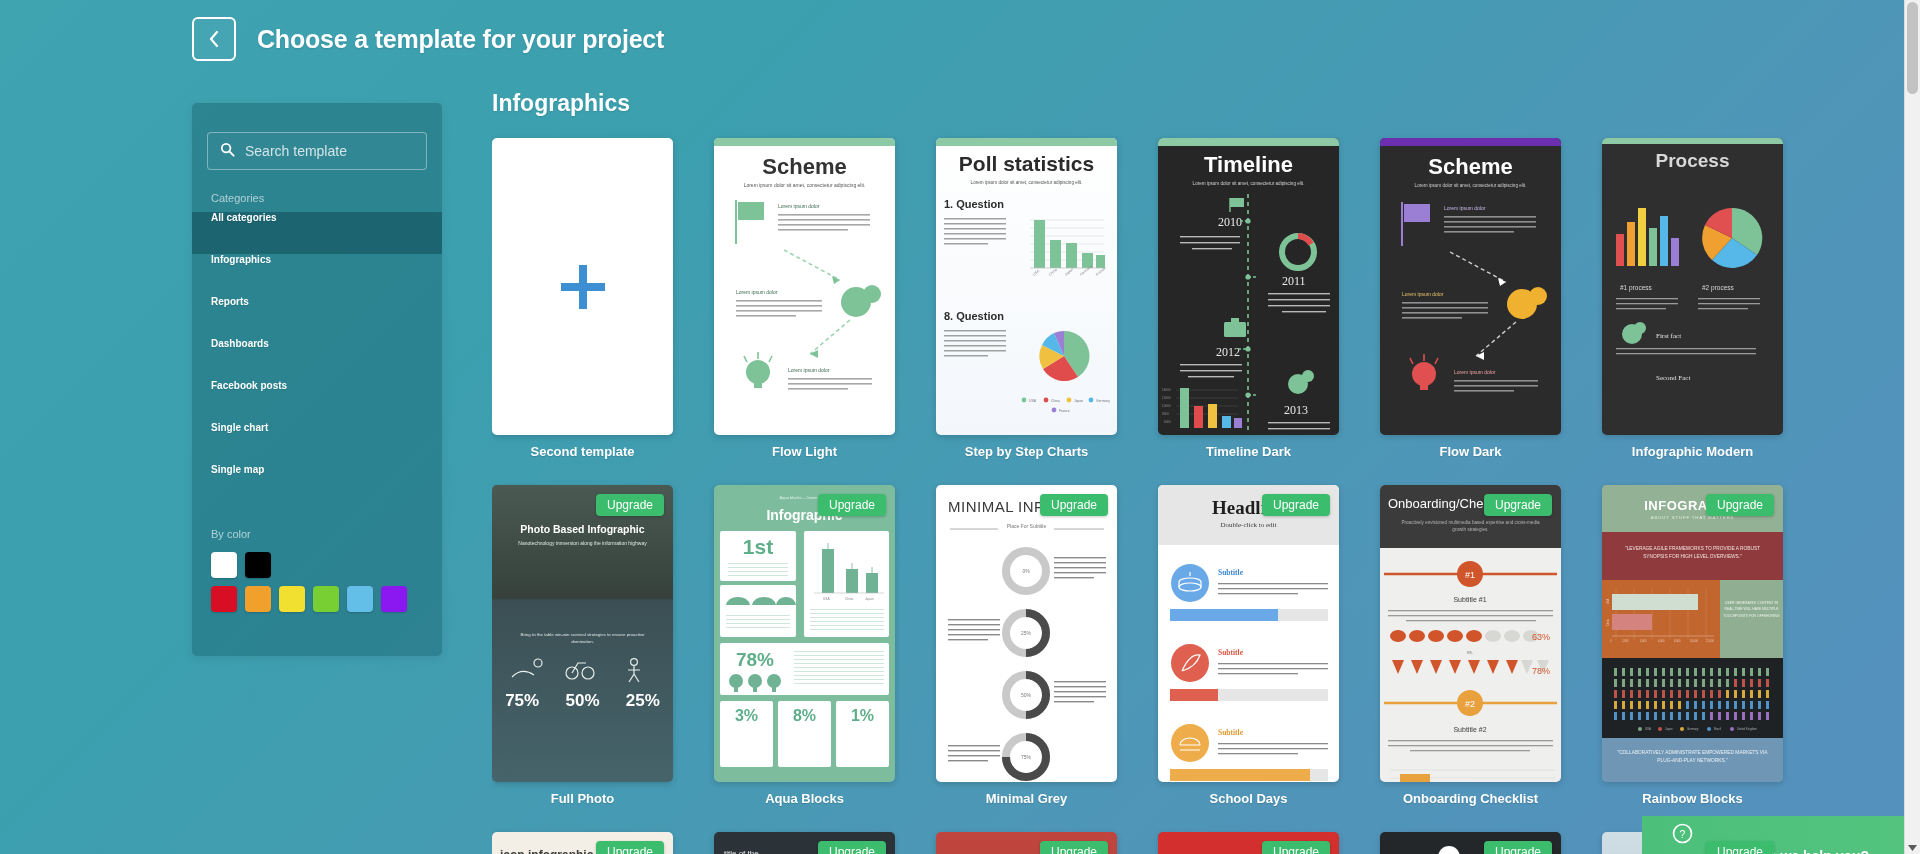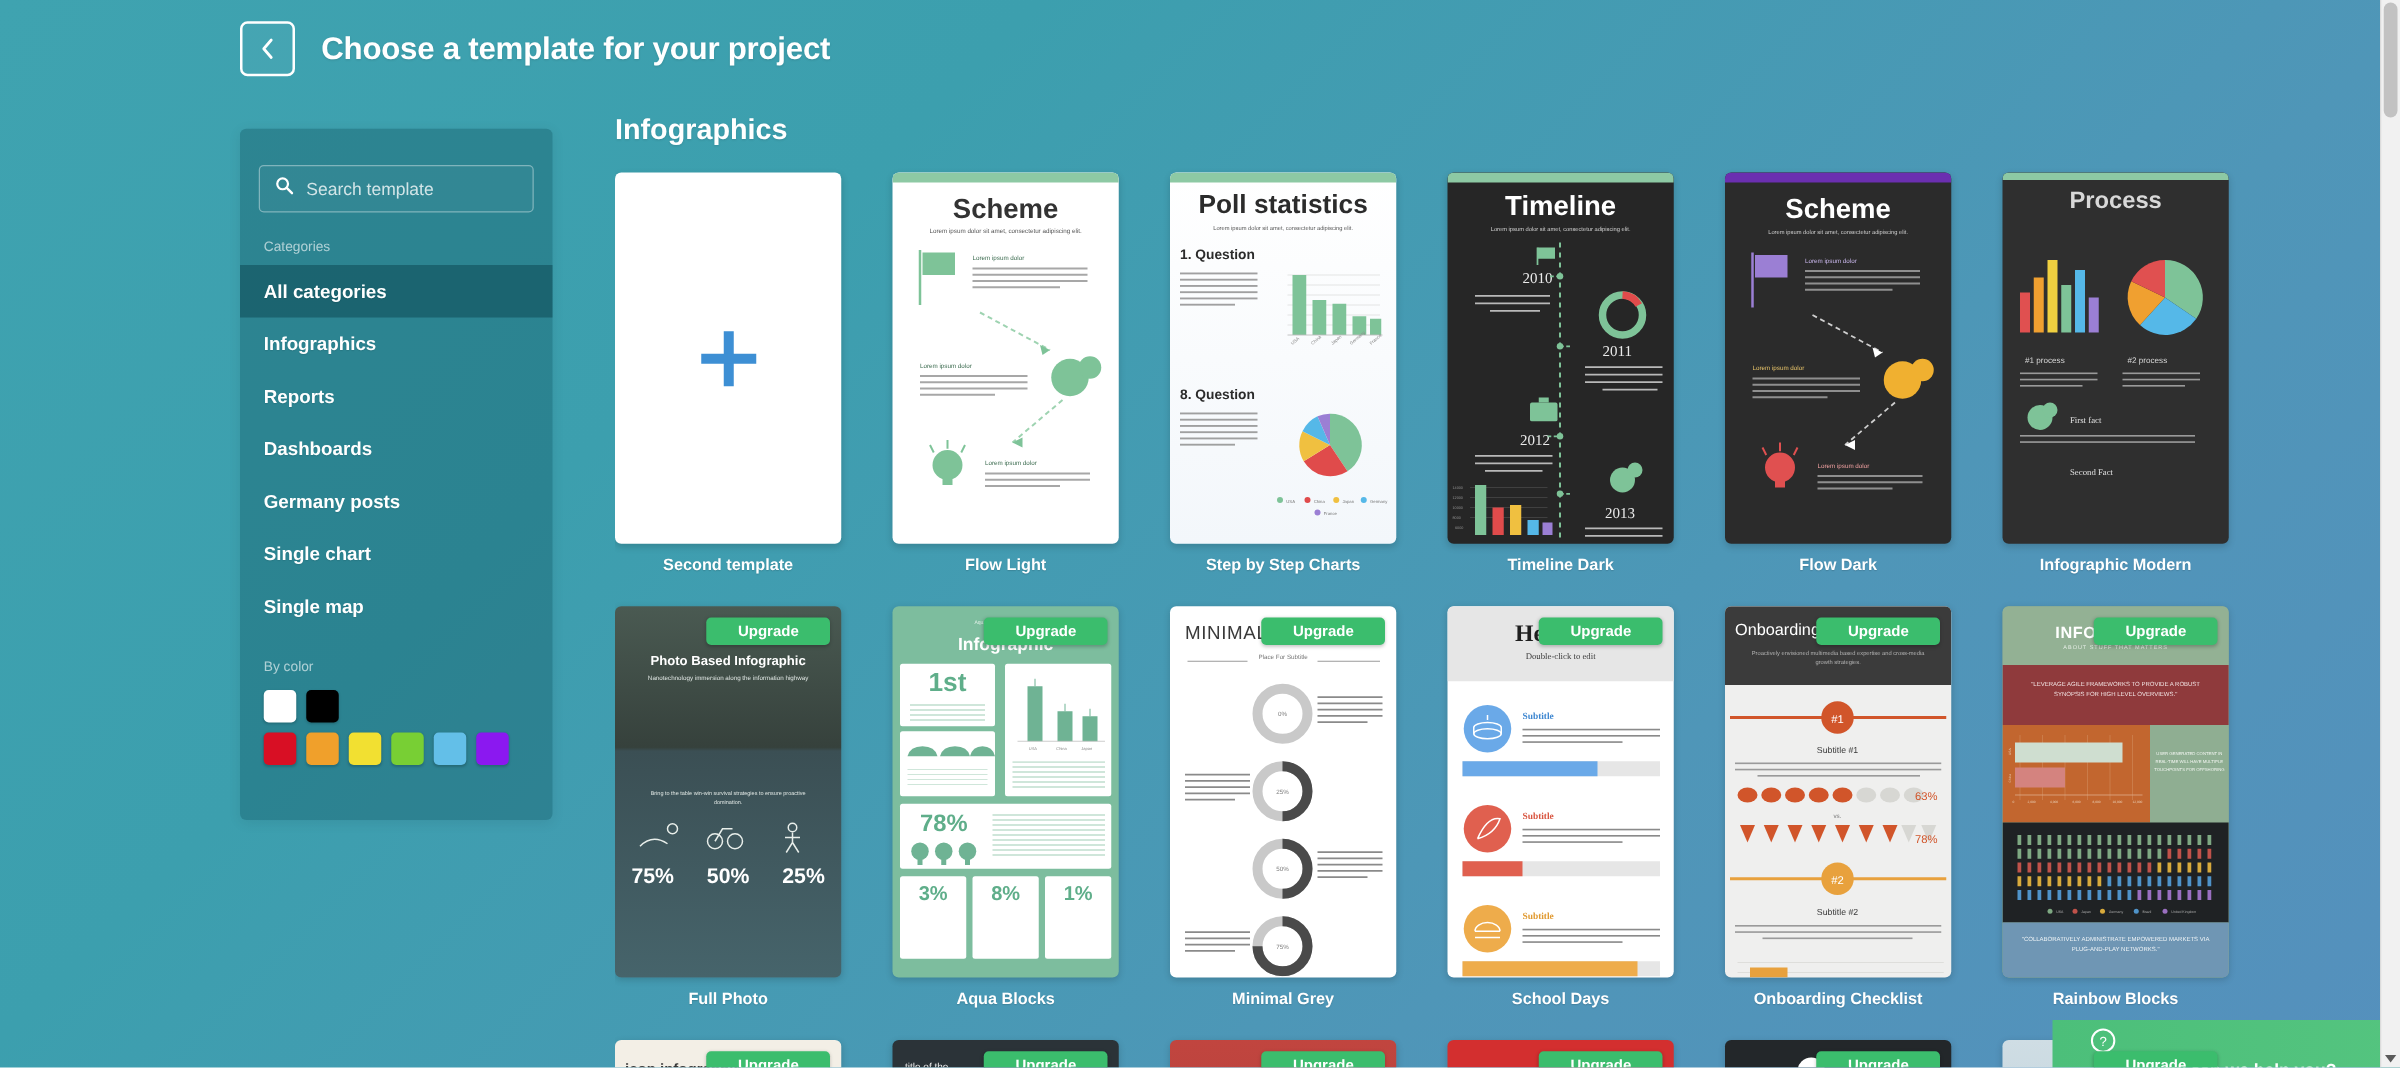--- a/index.html
+++ b/index.html
@@ -45,22 +45,22 @@
     background: transparent; border: 0; outline: 0;
     color: #ffffff; font-size: 14px; width: 100%;
     font-family: "Liberation Sans", sans-serif;
   }
   #search-input::placeholder { color: rgba(255,255,255,0.78); }
   .sb-head {
     color: rgba(255,255,255,0.62); font-size: 11px;
     padding: 22px 0 8px 19px; font-weight: normal;
   }
   .cat-item {
-    height: 42px; display: flex; align-items: center;
-    padding-left: 19px; color: #ffffff; font-size: 15px; font-weight: bold;
+    height: 42px; display: flex; 
+    padding-left: 19px; color: #ffffff; font-size: 10px; font-weight: bold;
     cursor: pointer; text-shadow: 0 1px 1px rgba(0,0,0,0.10);
   }
   .cat-item.active { background: rgba(15,75,86,0.55); }
   #swatches { padding: 4px 0 0 19px; width: 215px; }
   .sw-row { display: flex; gap: 8px; margin-bottom: 8px; }
   .swatch {
     width: 26px; height: 26px; border-radius: 4px; cursor: pointer;
     box-shadow: 0 1px 2px rgba(0,0,0,0.18);
   }
   
@@ -78,22 +78,22 @@
     width: 181px; height: 297px; border-radius: 5px; overflow: hidden;
     position: relative; background: #ffffff;
     box-shadow: 0 2px 6px rgba(0,0,0,0.16); cursor: pointer;
   }
   .cap {
     text-align: center; color: #ffffff; font-size: 13px; font-weight: bold;
     margin-top: 9px; text-shadow: 0 1px 1px rgba(0,0,0,0.15);
   }
   .upgrade {
     position: absolute; top: 9px; right: 9px; z-index: 9;
-    background: #3bbd6d; color: #fff; font-size: 12px; font-weight: bold;
-    padding: 4px 25px; border-radius: 4px; cursor: pointer;
+    background: #3bbd6d; color: #fff; font-size: 12px; font-weight: normal;
+    padding: 4px 11px; border-radius: 4px; cursor: pointer;
     box-shadow: 0 1px 3px rgba(0,0,0,0.22);
   }
   
   .plus-wrap { width:100%;height:100%;display:flex;align-items:center;justify-content:center; }
   .t-title { font-weight:bold; text-align:center; }
   .t-sub { text-align:center; }
   
   #help {
     position: absolute; right: 0; bottom: 0; height: 38px; width: 278px;
     background: linear-gradient(90deg,#4cbf7a,#54c47f);
@@ -147,21 +147,21 @@
   <div class="cat-item">
     <span>Infographics</span>
     </div>
   <div class="cat-item">
     <span>Reports</span>
     </div>
   <div class="cat-item">
     <span>Dashboards</span>
     </div>
   <div class="cat-item">
-    <span>Germany posts</span>
+    <span>Facebook posts</span>
     </div>
   <div class="cat-item">
     <span>Single chart</span>
     </div>
   <div class="cat-item">
     <span>Single map</span>
     </div>
 
   <div class="sb-head">By color</div>
   <div id="swatches">

